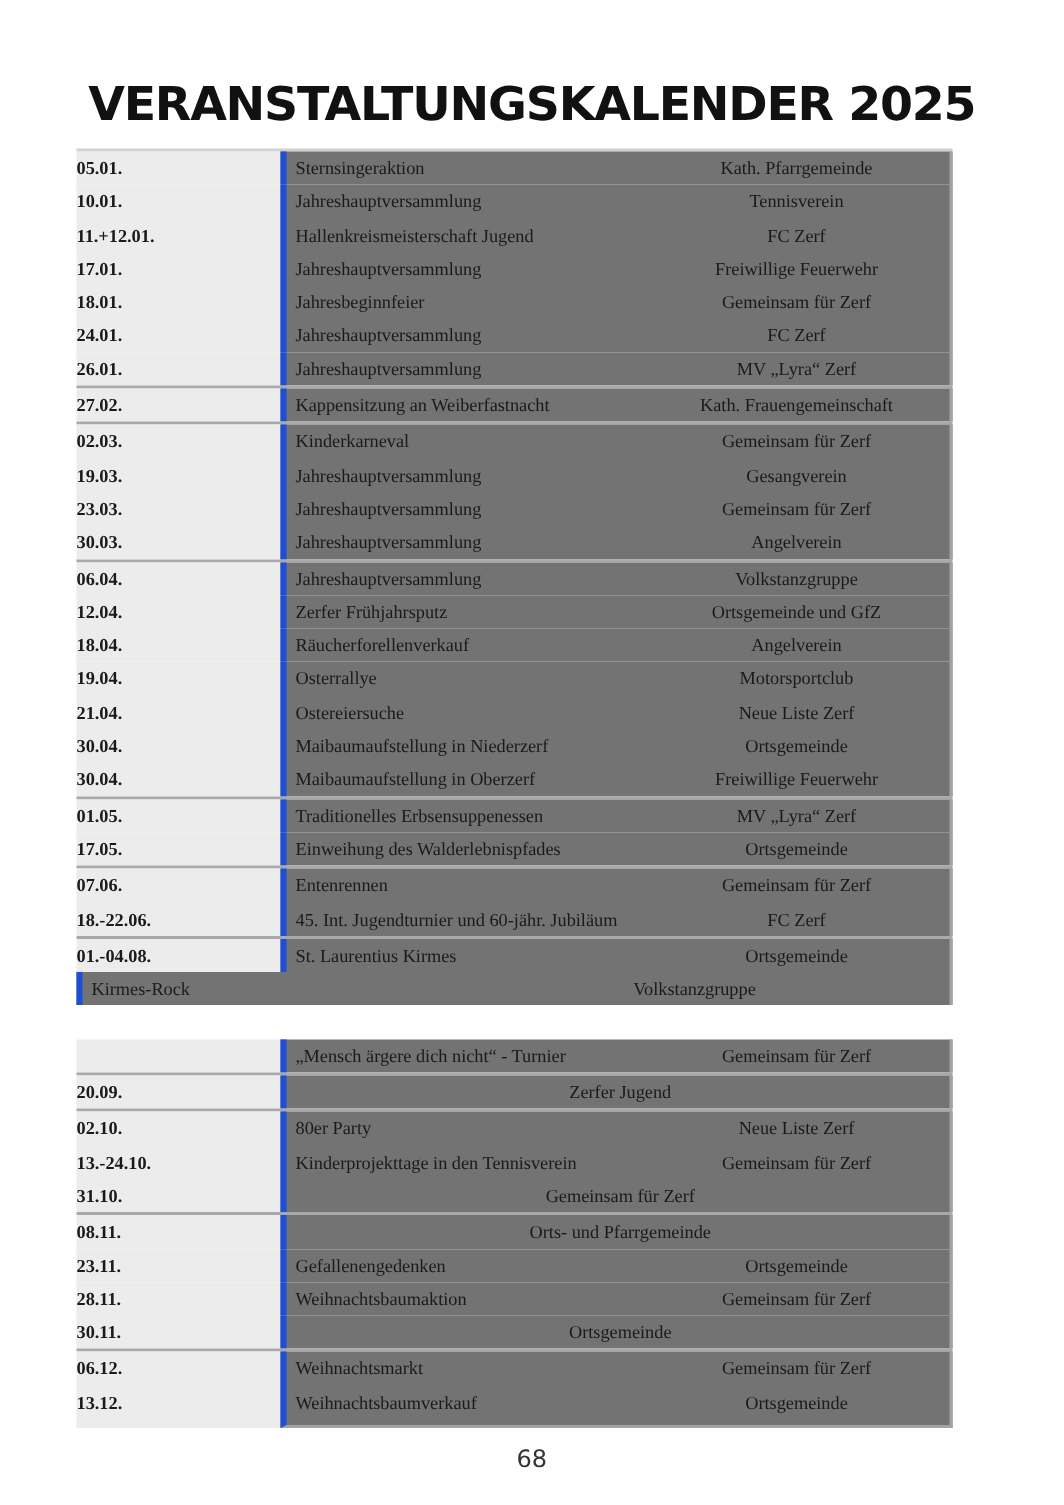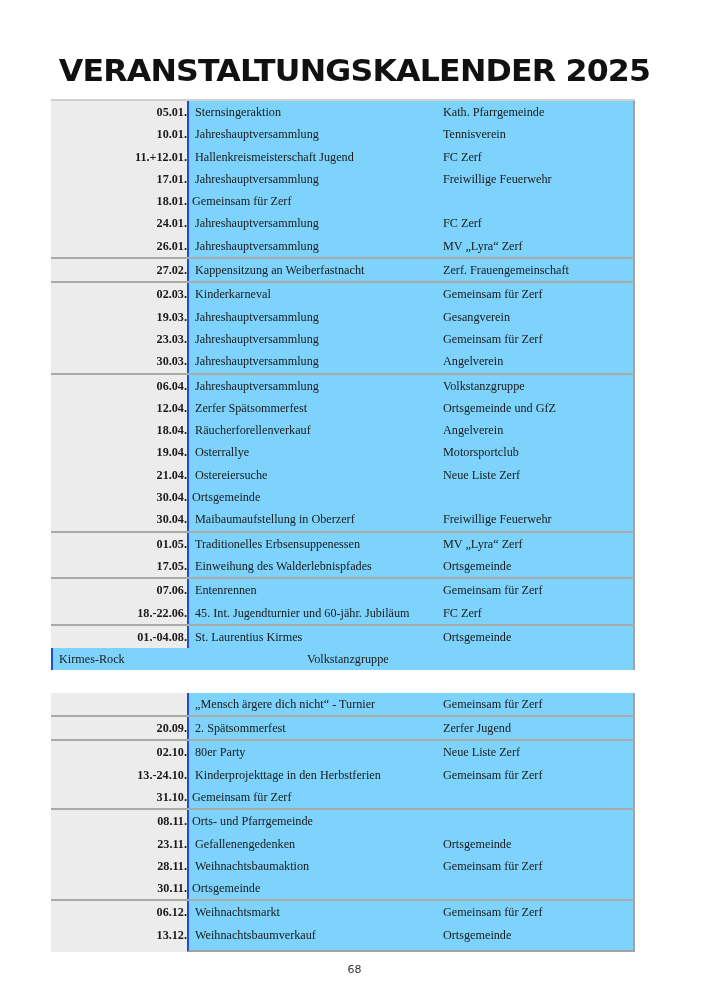--- a/index.html
+++ b/index.html
@@ -10,37 +10,36 @@
     letter-spacing: -0.8px; color: #111; transform: scaleX(1.02);
   }
   .table {
     position: absolute; left: 51px; top: 99px; width: 584px;
     font-family: "Liberation Serif", serif; font-size: 12.2px; color: #1a1a1a;
   }
   .group { position: relative; border-top: 2px solid #a9a9a9; }
   .group:first-child { border-top: 2px solid #d0d0d0; }
   .row { display: flex; height: 22.3px; line-height: 22.3px; }
   .date {
-    width: 136px; background: #ececec; text-align: right; font-weight: bold;
+    width: 136px; background: #ececec; text-align: left; font-weight: bold;
     box-sizing: border-box;
   }
   .rest {
-    flex: 1; display: flex; background: #7dd3fc;
-    border-left: 2px solid #1d4ed8; border-right: 2px solid #a3a3a3;
+    flex: 1; display: flex; background: #737373;
+    border-left: 4px solid #1d4ed8; border-right: 2px solid #a3a3a3;
     box-sizing: border-box;
-    gap: 16px;
   }
   .event { width: 235px; padding-left: 6px; white-space: nowrap; box-sizing: border-box; }
-  .org { flex: 1; white-space: nowrap; padding-left: 3px; box-sizing: border-box; }
+  .org { flex: 1; white-space: nowrap; padding-left: 3px; box-sizing: border-box; text-align: center; }
   .tail { display: flex; height: 6px; }
   .tail .date { height: 6px; }
   .tail .rest { border-bottom: 2px solid #a3a3a3; }
   .page-number {
     position: absolute; left: 0; top: 963px; width: 709px; text-align: center;
-    font-family: "DejaVu Sans", sans-serif; font-size: 11px; color: #333;
+    font-family: "DejaVu Sans", sans-serif; font-size: 16px; color: #333;
   }
 </style>
 </head>
 <body>
 
 <div class="title">VERANSTALTUNGSKALENDER 2025</div>
 
 <div class="table" id="calendar">
     <div class="group">
       <div class="row">
@@ -67,20 +66,21 @@
       <div class="row">
         <div class="date">17.01.</div>
         <div class="rest">
           <div class="event">Jahreshauptversammlung</div>
           <div class="org">Freiwillige Feuerwehr</div>
         </div>
       </div>
       <div class="row">
         <div class="date">18.01.</div>
         <div class="rest">
+          <div class="event">Jahresbeginnfeier</div>
           <div class="org">Gemeinsam für Zerf</div>
         </div>
       </div>
       <div class="row">
         <div class="date">24.01.</div>
         <div class="rest">
           <div class="event">Jahreshauptversammlung</div>
           <div class="org">FC Zerf</div>
         </div>
       </div>
@@ -90,21 +90,21 @@
           <div class="event">Jahreshauptversammlung</div>
           <div class="org">MV „Lyra“ Zerf</div>
         </div>
       </div>
     </div>
     <div class="group">
       <div class="row">
         <div class="date">27.02.</div>
         <div class="rest">
           <div class="event">Kappensitzung an Weiberfastnacht</div>
-          <div class="org">Zerf. Frauengemeinschaft</div>
+          <div class="org">Kath. Frauengemeinschaft</div>
         </div>
       </div>
     </div>
     <div class="group">
       <div class="row">
         <div class="date">02.03.</div>
         <div class="rest">
           <div class="event">Kinderkarneval</div>
           <div class="org">Gemeinsam für Zerf</div>
         </div>
@@ -135,21 +135,21 @@
       <div class="row">
         <div class="date">06.04.</div>
         <div class="rest">
           <div class="event">Jahreshauptversammlung</div>
           <div class="org">Volkstanzgruppe</div>
         </div>
       </div>
       <div class="row">
         <div class="date">12.04.</div>
         <div class="rest">
-          <div class="event">Zerfer Spätsommerfest</div>
+          <div class="event">Zerfer Frühjahrsputz</div>
           <div class="org">Ortsgemeinde und GfZ</div>
         </div>
       </div>
       <div class="row">
         <div class="date">18.04.</div>
         <div class="rest">
           <div class="event">Räucherforellenverkauf</div>
           <div class="org">Angelverein</div>
         </div>
       </div>
@@ -163,20 +163,21 @@
       <div class="row">
         <div class="date">21.04.</div>
         <div class="rest">
           <div class="event">Ostereiersuche</div>
           <div class="org">Neue Liste Zerf</div>
         </div>
       </div>
       <div class="row">
         <div class="date">30.04.</div>
         <div class="rest">
+          <div class="event">Maibaumaufstellung in Niederzerf</div>
           <div class="org">Ortsgemeinde</div>
         </div>
       </div>
       <div class="row">
         <div class="date">30.04.</div>
         <div class="rest">
           <div class="event">Maibaumaufstellung in Oberzerf</div>
           <div class="org">Freiwillige Feuerwehr</div>
         </div>
       </div>
@@ -234,37 +235,36 @@
         <div class="rest">
           <div class="event">„Mensch ärgere dich nicht“ - Turnier</div>
           <div class="org">Gemeinsam für Zerf</div>
         </div>
       </div>
     </div>
     <div class="group">
       <div class="row">
         <div class="date">20.09.</div>
         <div class="rest">
-          <div class="event">2. Spätsommerfest</div>
           <div class="org">Zerfer Jugend</div>
         </div>
       </div>
     </div>
     <div class="group">
       <div class="row">
         <div class="date">02.10.</div>
         <div class="rest">
           <div class="event">80er Party</div>
           <div class="org">Neue Liste Zerf</div>
         </div>
       </div>
       <div class="row">
         <div class="date">13.-24.10.</div>
         <div class="rest">
-          <div class="event">Kinderprojekttage in den Herbstferien</div>
+          <div class="event">Kinderprojekttage in den Tennisverein</div>
           <div class="org">Gemeinsam für Zerf</div>
         </div>
       </div>
       <div class="row">
         <div class="date">31.10.</div>
         <div class="rest">
           <div class="org">Gemeinsam für Zerf</div>
         </div>
       </div>
     </div>

